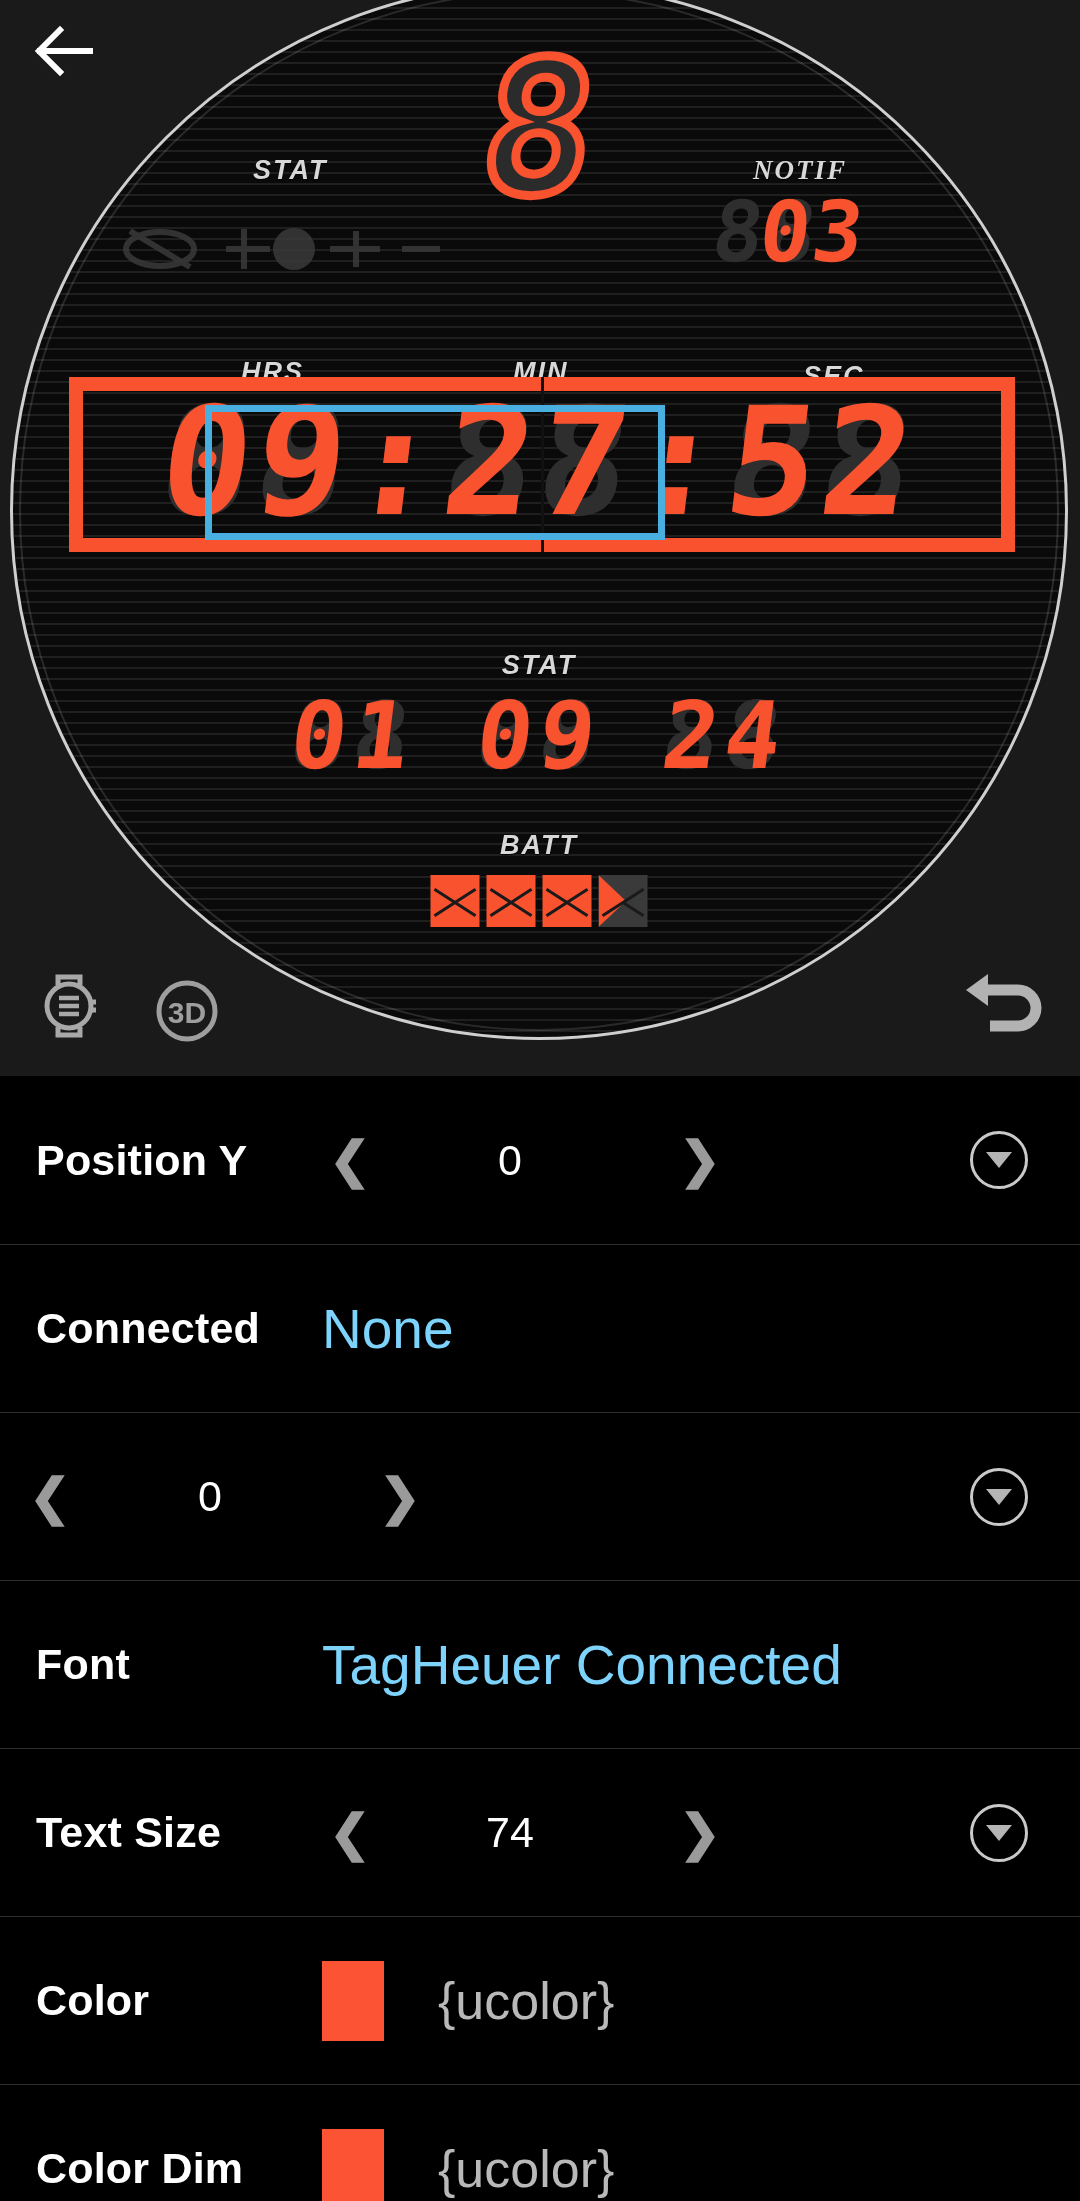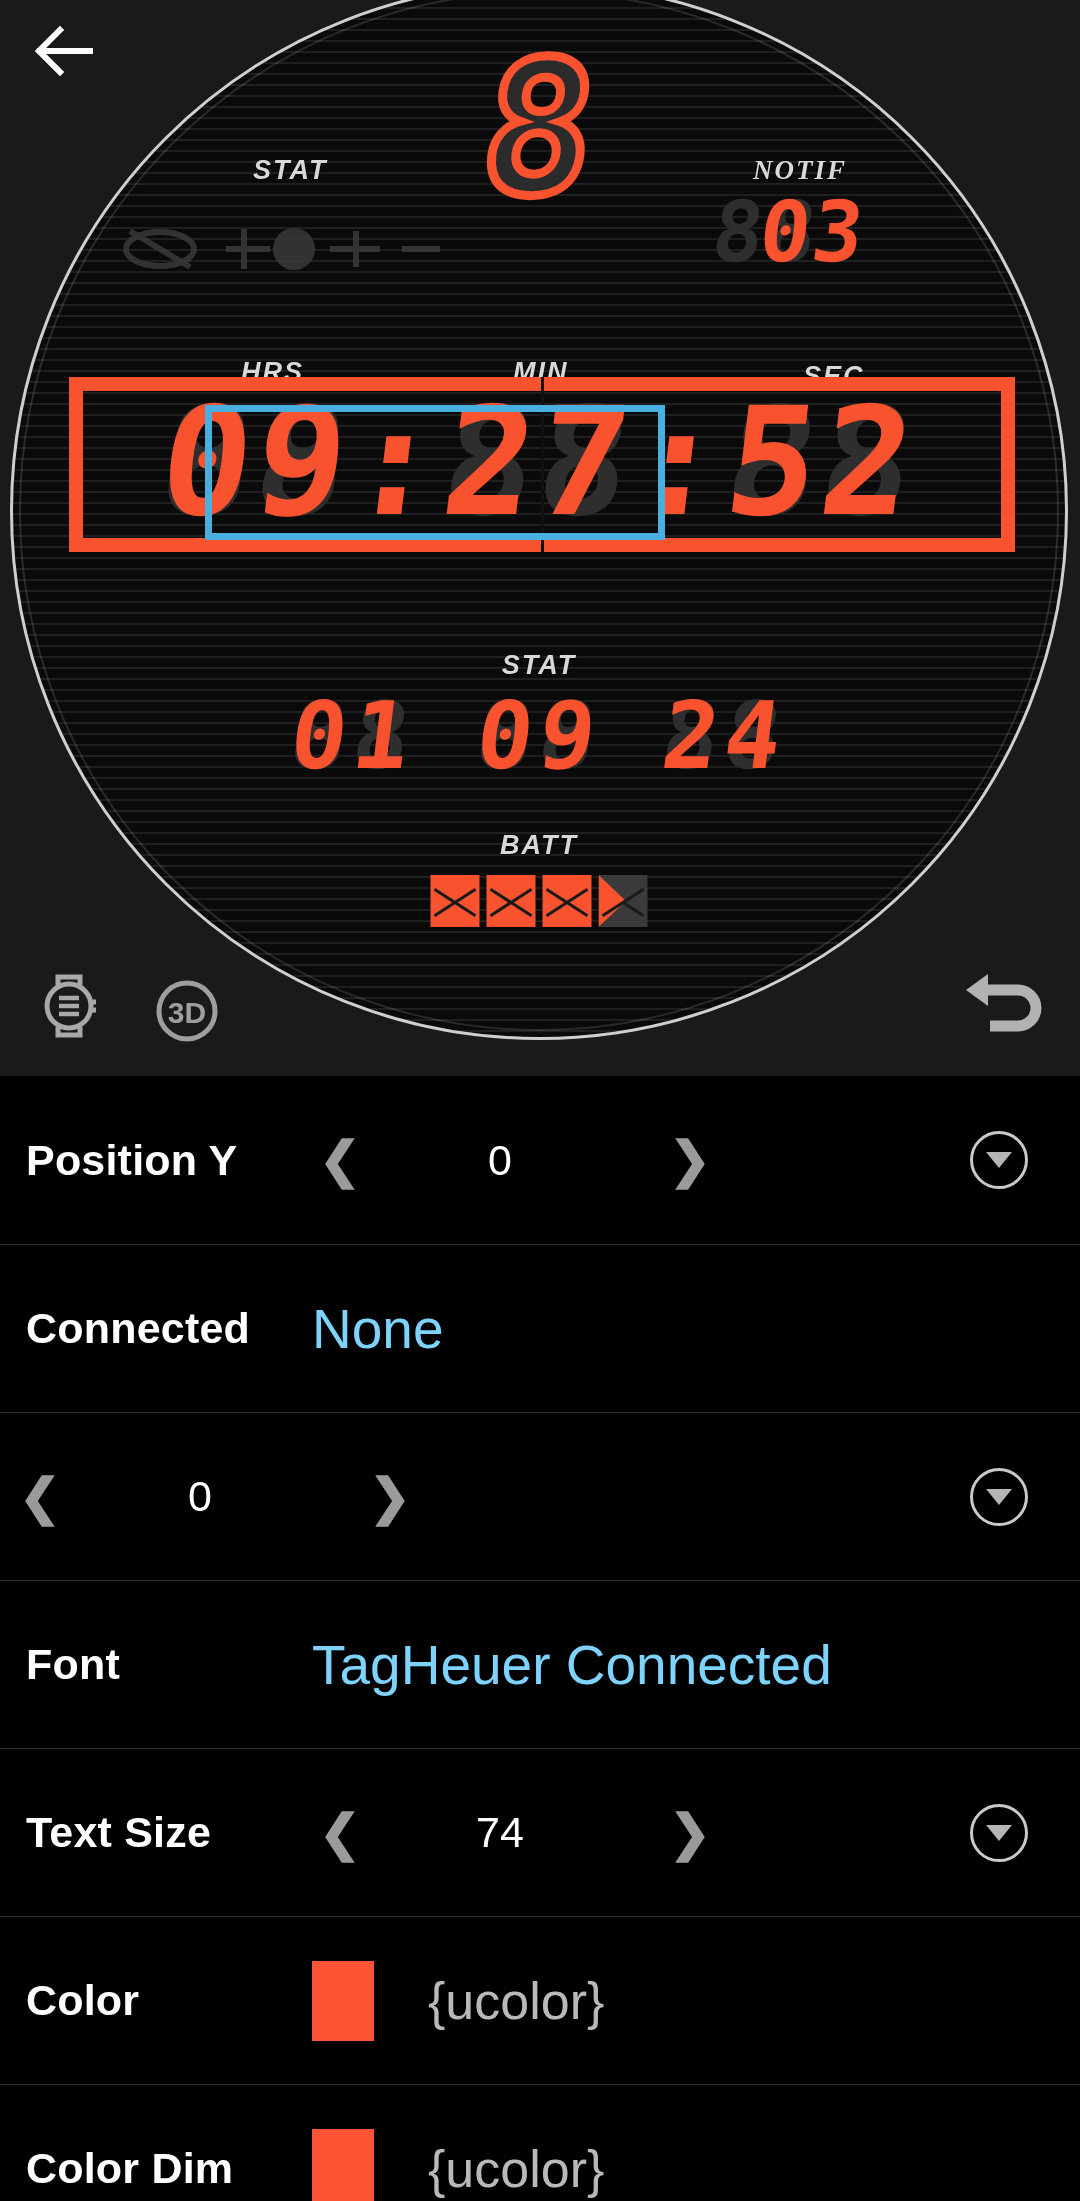--- a/index.html
+++ b/index.html
@@ -206,21 +206,21 @@
   #settings{
     position:absolute; left:0; top:1076px;
     width:1080px; height:1125px;
     background:#000;
   }
   .row{
     position:relative;
     height:168px;
     display:flex;
     align-items:center;
-    padding-left:26px;
+    padding-left:36px;
     border-top:1px solid #2e2e2e;
   }
   .row:first-child{ border-top:none; }
   .row .label{
     color:#ffffff;
     font-size:43px;
     font-weight:bold;
     letter-spacing:0.2px;
     width:300px;
     flex:none;

